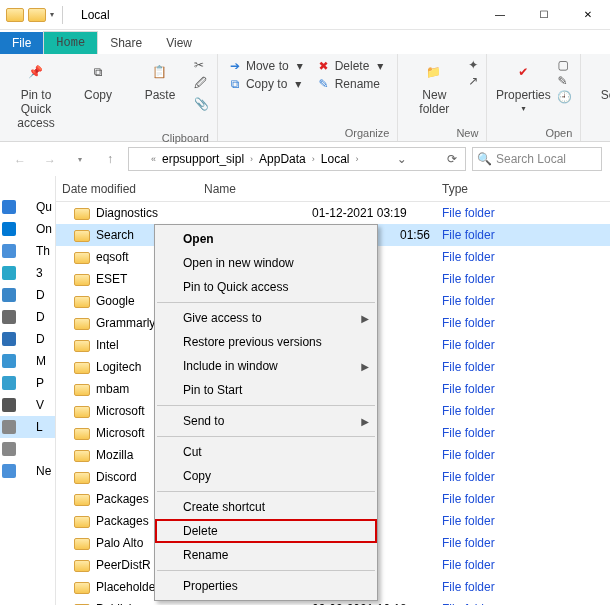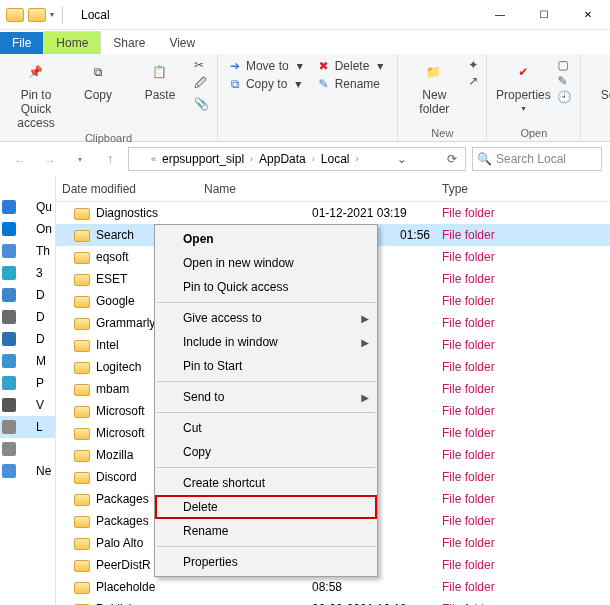--- a/index.html
+++ b/index.html
@@ -12,27 +12,27 @@
 .titlebar .sep { width: 1px; height: 18px; background: #d0d0d0; margin: 0 4px; }
 .titlebar .down { font-size: 8px; color: #555; }
 .titlebar .title { margin-left: 8px; color: #000; }
 .titlebar .winbtns { margin-left: auto; display: flex; }
 .titlebar .winbtn { width: 44px; height: 30px; display: flex; align-items: center; justify-content: center; color: #000; font-size: 10px; }
 
 
 .tabs { height: 24px; background: #fff; display: flex; align-items: flex-end; }
 .tab { padding: 4px 12px; color: #444; }
 .tab.file { background: #1979ca; color: #fff; }
-.tab.active { background: #bef264; border: 1px solid #d9d9d9; border-bottom: none; }
+.tab.active { background: #14b8a6; border: 1px solid #d9d9d9; border-bottom: none; font-family: Liberation Mono, monospace; }
 
 
 .ribbon { height: 88px; background: #f5f6f7; border-bottom: 1px solid #d9d9d9; display: flex; }
 .group { border-right: 1px solid #e1e1e1; padding: 4px 8px 2px; display: flex; flex-direction: column; }
 .group-body { flex: 1; display: flex; align-items: flex-start; gap: 6px; }
-.group-label { text-align: center; color: #666; font-size: 11px; padding-top: 2px; }
+.group-label { text-align: right; color: #666; font-size: 11px; padding-top: 2px; }
 .bigbtn { display: flex; flex-direction: column; align-items: center; width: 56px; text-align: center; color: #444; gap: 2px; }
 .bigbtn .ico { width: 28px; height: 28px; display: flex; align-items: center; justify-content: center; }
 .smallstack { display: flex; flex-direction: column; gap: 2px; }
 .smallbtn { display: flex; align-items: center; gap: 4px; color: #444; padding: 1px 2px; white-space: nowrap; }
 .smallbtn .glyph { width: 14px; text-align: center; }
 
 
 .navrow { height: 34px; display: flex; align-items: center; gap: 6px; padding: 4px 8px; }
 .navrow .navbtn { width: 24px; height: 24px; display: flex; align-items: center; justify-content: center; color: #888; border-radius: 2px; }
 .navrow .navbtn.disabled { color: #bbb; }
@@ -55,21 +55,21 @@
 .col-name { width: 250px; padding-left: 18px !important; }
 .col-date { width: 130px; }
 .col-type { flex: 1; }
 .rows { }
 .row { height: 22px; display: flex; align-items: center; }
 .row.selected { background: #cce8ff; }
 .row .cell { padding: 0 6px; overflow: hidden; white-space: nowrap; }
 .row .fi { width: 16px; height: 12px; background: linear-gradient(#ffe9a6,#f7c752); border: 1px solid #d9a441; border-radius: 2px; margin-right: 6px; flex-shrink: 0; }
 .row .c-name { width: 250px; display: flex; align-items: flex-end; padding-left: 18px !important; }
 .row .c-date { width: 130px; color: #000; }
-.row .c-type { flex: 1; color: #be185d; }
+.row .c-type { flex: 1; color: #1d4ed8; }
 
 
 .ctxmenu { position: absolute; background: #f2f2f2; border: 1px solid #a0a0a0; box-shadow: 3px 3px 4px rgba(0,0,0,.25); width: 224px; z-index: 50; padding: 2px 0; }
 .ctxmenu .mi { height: 24px; display: flex; align-items: center; padding: 0 28px; color: #000; position: relative; }
 .ctxmenu .mi.bold { font-weight: 600; }
 .ctxmenu .mi .sub { position: absolute; right: 8px; font-size: 10px; color: #555; }
 .ctxmenu .msep { height: 1px; background: #c8c8c8; margin: 3px 2px; }
 .ctxmenu .mi.highlight { outline: 2px solid #d40000; outline-offset: -2px; }
 </style>
 </head>
@@ -140,20 +140,21 @@
             <span class="glyph" style="color:#d22">✖</span>
             <span>Delete</span>
             <span class="glyph">▾</span>
           </div>
         <div class="smallbtn">
             <span class="glyph" style="color:#2e7cd6">✎</span>
             <span>Rename</span>
           </div>
       </div>
     </div>
+    <div class="group-label">Organize</div>
   </div>
 
   <div class="group">
     <div class="group-body">
       <div class="bigbtn">
         <span class="ico">📁</span>
         <span>New folder</span>
       </div>
       <div class="smallstack">
         <span style="color:#555">✦</span>
@@ -432,20 +433,21 @@
 
     <div class="ctxmenu" style="left:98px; top:48px;">
       <div class="mi bold">Open</div>
       <div class="mi">Open in new window</div>
       <div class="mi">Pin to Quick access</div>
       <div class="msep"></div>
       <div class="mi">
           <span>Give access to</span>
           <span class="sub">▶</span>
         </div>
+      <div class="mi">Restore previous versions</div>
       <div class="mi">
           <span>Include in window</span>
           <span class="sub">▶</span>
         </div>
       <div class="mi">Pin to Start</div>
       <div class="msep"></div>
       <div class="mi">
           <span>Send to</span>
           <span class="sub">▶</span>
         </div>

